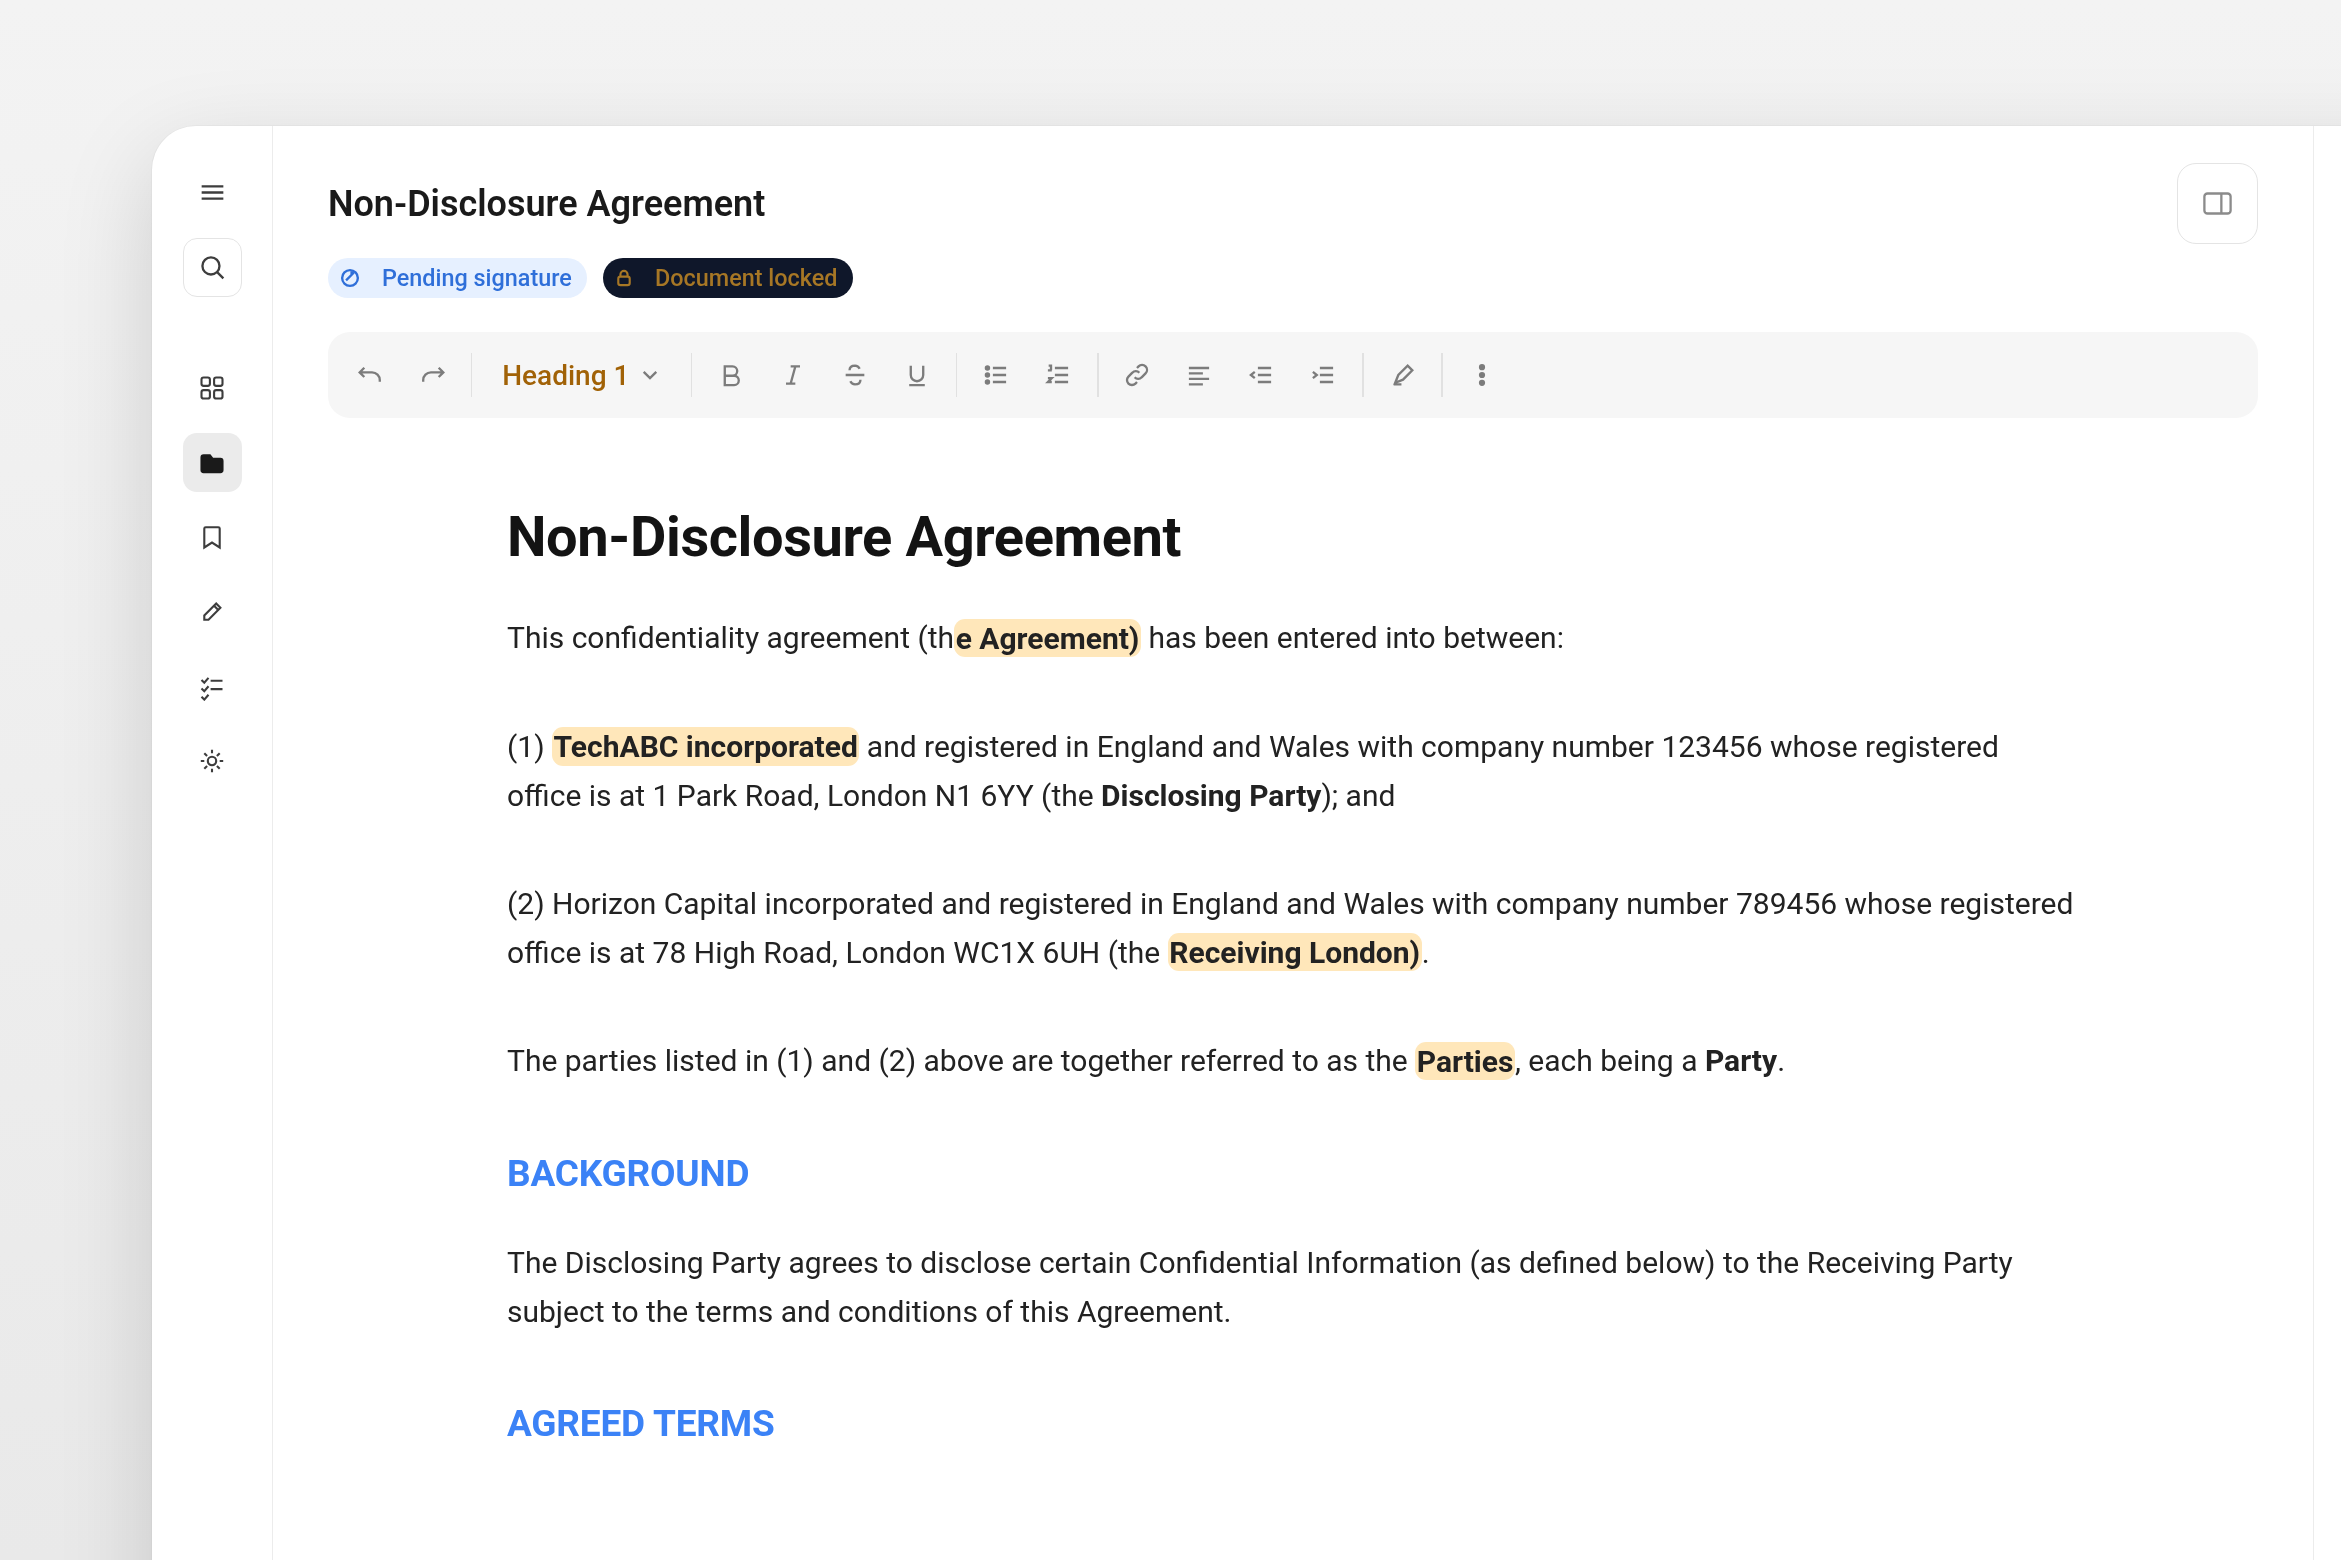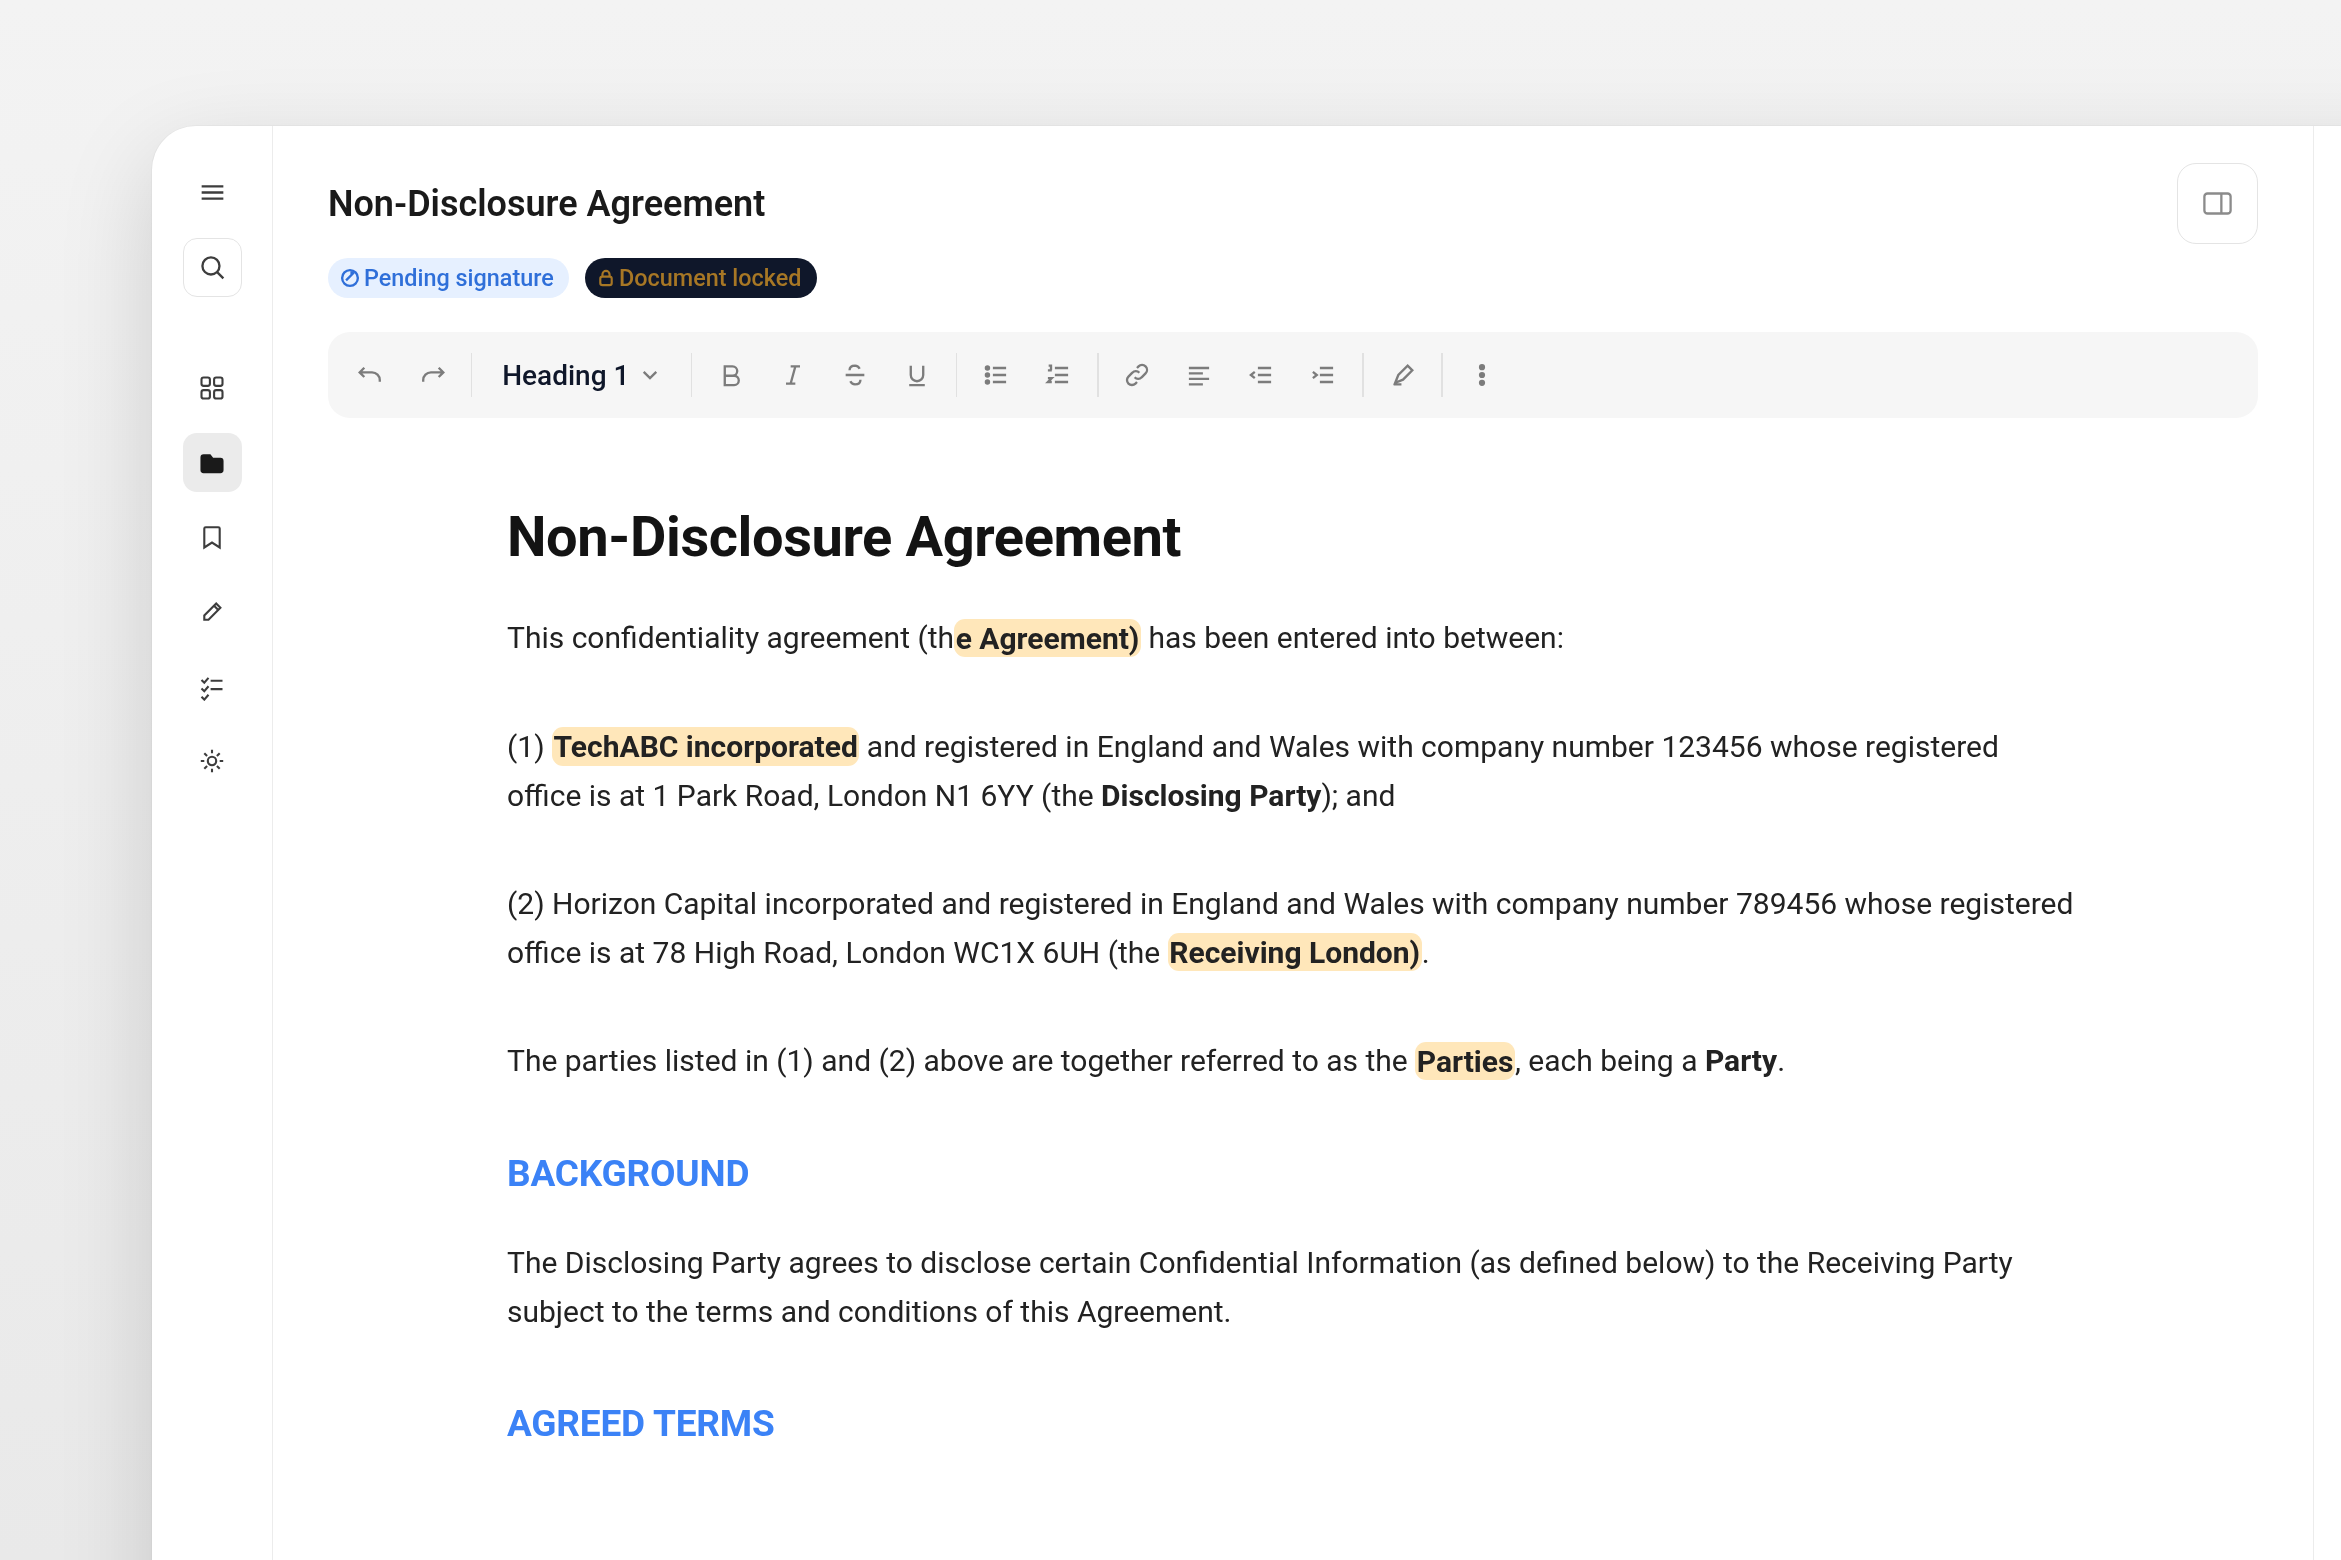--- a/index.html
+++ b/index.html
@@ -87,21 +87,21 @@
   .panel-toggle svg { stroke: currentColor; fill: none; stroke-width: 3; }
 
   .badges {
     display: flex;
     gap: 15.6px;
     margin-top: 14px;
   }
   .badge {
     display: inline-flex;
     align-items: center;
-    gap: 3px;
+    gap: 21px;
     padding: 6.2px 15.6px 6.2px 11px;
     border-radius: 779px;
     font-size: 23.4px;
     font-weight: 500;
   }
   .badge.blue { background: #e6f0ff; color: #2f6fd9; }
   .badge.amber { background: #0f172a; color: #a77725; }
   .badge svg { stroke: currentColor; fill: none; stroke-width: 3; }
 
   
@@ -129,21 +129,21 @@
   .tb-btn svg { stroke: currentColor; fill: none; stroke-width: 3; }
   .tb-sep {
     width: 1.6px;
     height: 44px;
     background: #e1e1e1;
     margin: 0 7.8px;
   }
   .tb-text {
     font-size: 28px;
     font-weight: 500;
-    color: #0f172a;
+    color: #a16207;
   }
 
   
   .doc-body {
     padding: 86px 234px 0 234px;
     overflow: hidden;
   }
   .doc-h1 {
     font-size: 56px;
     font-weight: 700;

